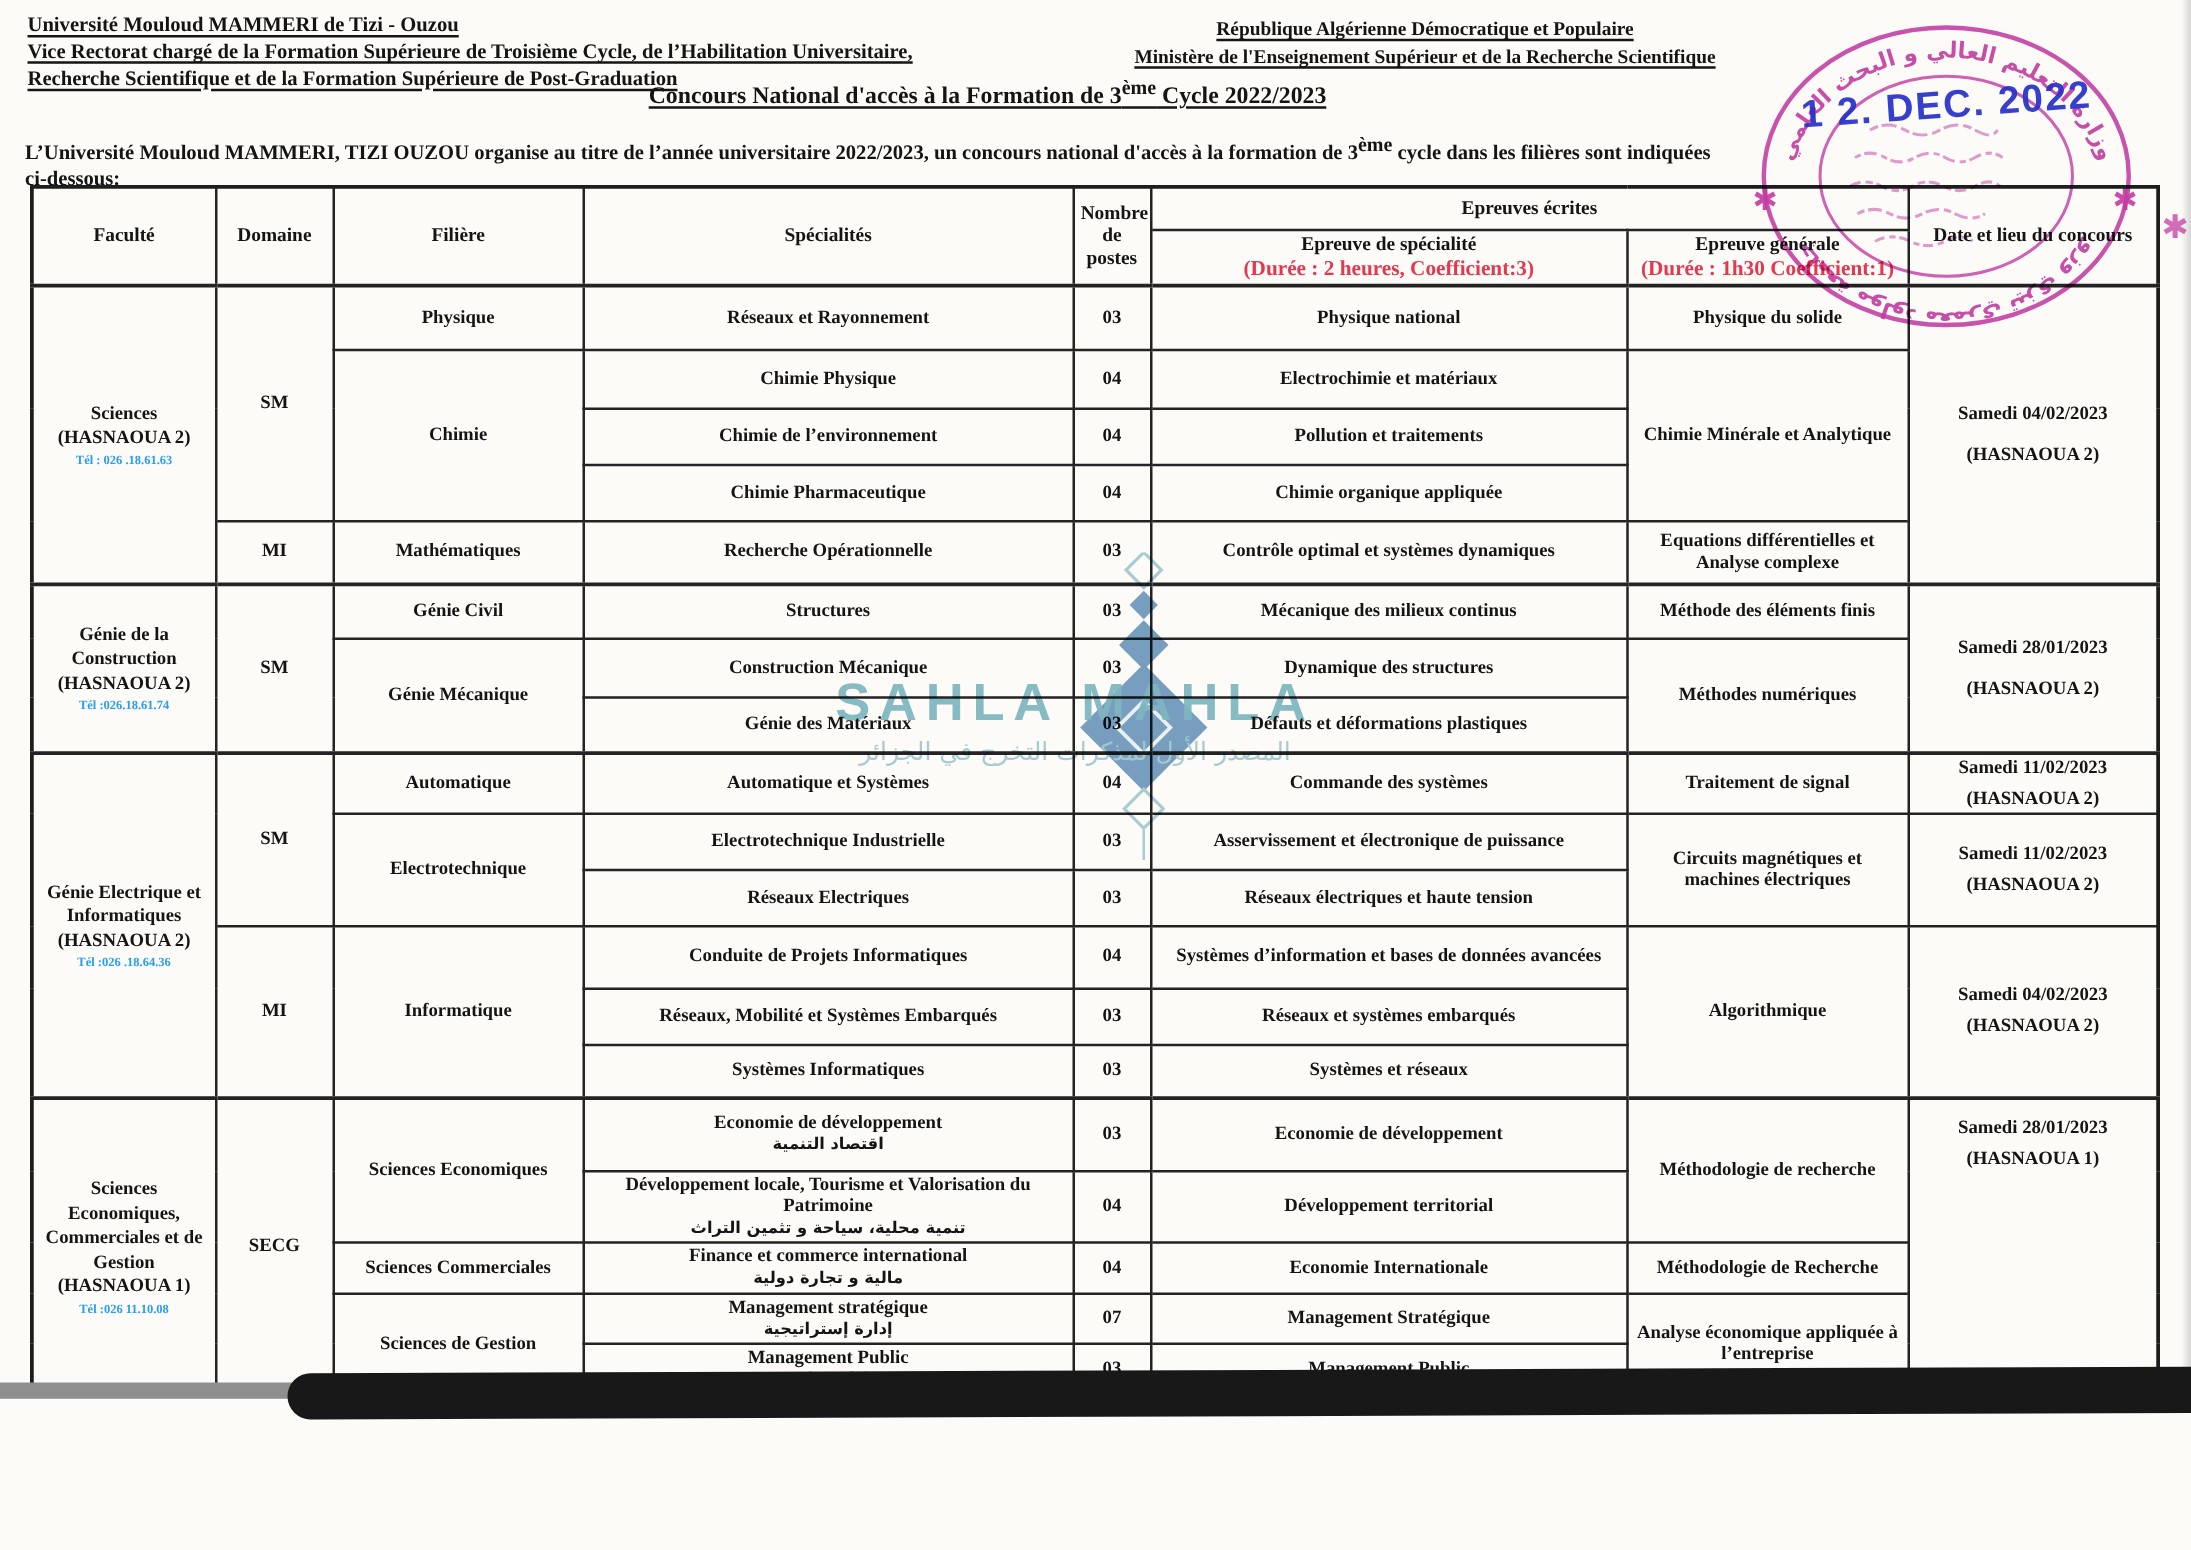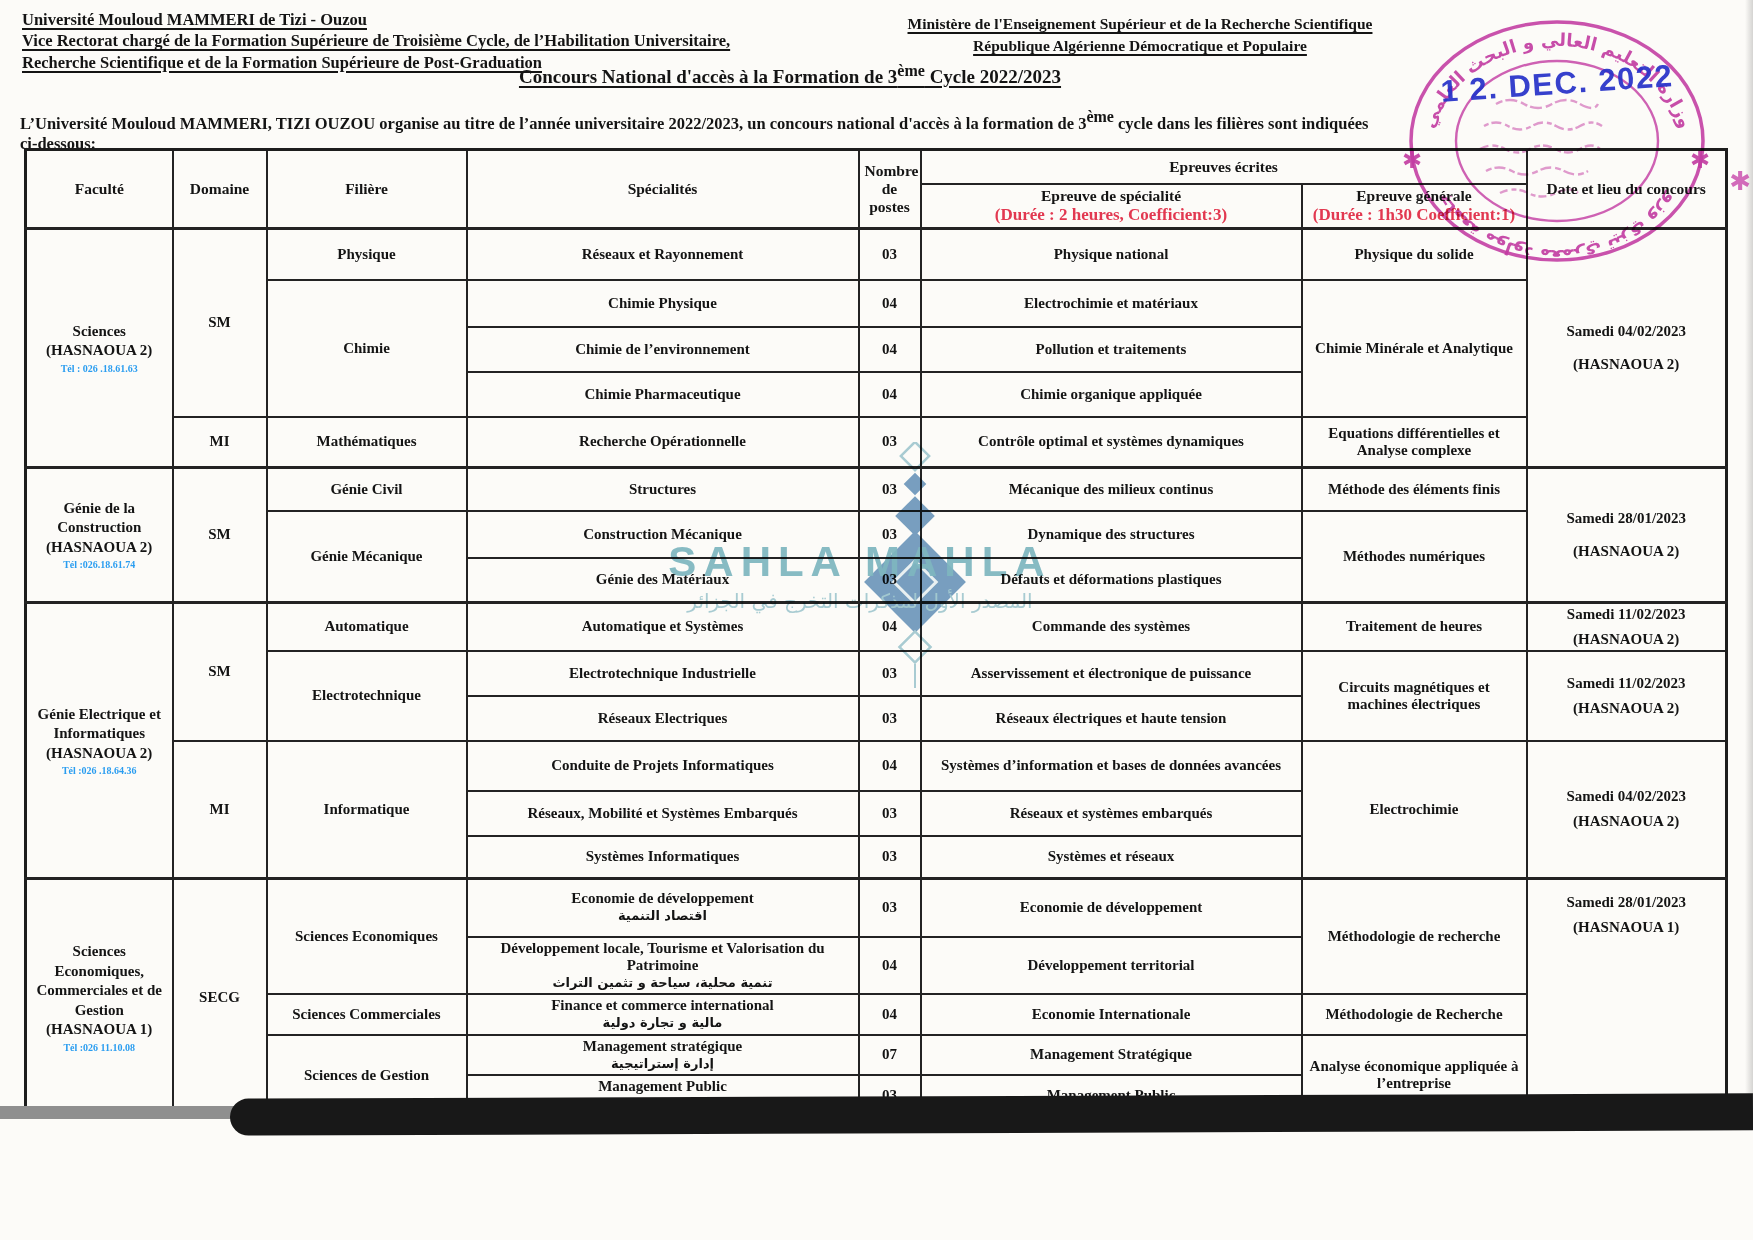--- a/index.html
+++ b/index.html
@@ -64,22 +64,22 @@
 
 <div class="page">
 
   <div class="hdr-left">
     <div>Université Mouloud  MAMMERI de Tizi - Ouzou</div>
     <div>Vice Rectorat chargé de la Formation Supérieure de Troisième  Cycle, de l’Habilitation Universitaire,</div>
     <div>Recherche Scientifique et de la Formation Supérieure de Post-Graduation</div>
   </div>
 
   <div class="hdr-right">
+    <div>République Algérienne Démocratique et Populaire</div>
     <div>Ministère de l'Enseignement Supérieur et de la Recherche Scientifique</div>
-    <div>République Algérienne Démocratique et Populaire</div>
   </div>
 
   <div class="title">
     <span>Concours National d'accès à la Formation de 3</span><sup>ème</sup><span> Cycle  2022/2023</span>
   </div>
 
   <div class="intro">
     <span>L’Université Mouloud  MAMMERI,  TIZI OUZOU organise au titre de l’année universitaire 2022/2023, un concours national  d'accès à la formation de 3</span><sup>ème</sup><span> cycle  dans les filières  sont  indiquées  ci-dessous:</span>
   </div>
 
@@ -197,21 +197,21 @@
       <td class="fac" rowspan="6">
         <div class="fname">Génie Electrique et Informatiques</div>
         <div class="fname">(HASNAOUA 2)</div>
         <div class="ftel">Tél :026 .18.64.36</div>
       </td>
       <td rowspan="3">SM</td>
       <td>Automatique</td>
       <td>Automatique et Systèmes</td>
       <td class="numcell">04</td>
       <td class="vtop">Commande des systèmes</td>
-      <td>Traitement de heures</td>
+      <td>Traitement de signal</td>
       <td class="datecell tight">
         <div>Samedi 11/02/2023</div>
         <div class="d2">(HASNAOUA 2)</div>
       </td>
     </tr>
     <tr style="height:45px">
       <td rowspan="2">Electrotechnique</td>
       <td>Electrotechnique Industrielle</td>
       <td class="numcell">03</td>
       <td>Asservissement et électronique de puissance</td>
@@ -225,21 +225,21 @@
       <td>Réseaux Electriques</td>
       <td class="numcell">03</td>
       <td>Réseaux électriques et haute tension</td>
     </tr>
     <tr style="height:50px">
       <td rowspan="3">MI</td>
       <td rowspan="3">Informatique</td>
       <td>Conduite de Projets Informatiques</td>
       <td class="numcell">04</td>
       <td class="vtop">Systèmes d’information et bases de données avancées</td>
-      <td rowspan="3">Electrochimie</td>
+      <td rowspan="3">Algorithmique</td>
       <td class="datecell tight" rowspan="3">
         <div>Samedi 04/02/2023</div>
         <div class="d2">(HASNAOUA 2)</div>
       </td>
     </tr>
     <tr style="height:45px">
       <td>Réseaux, Mobilité et Systèmes Embarqués</td>
       <td class="numcell">03</td>
       <td class="vtop">Réseaux et systèmes embarqués</td>
     </tr>

